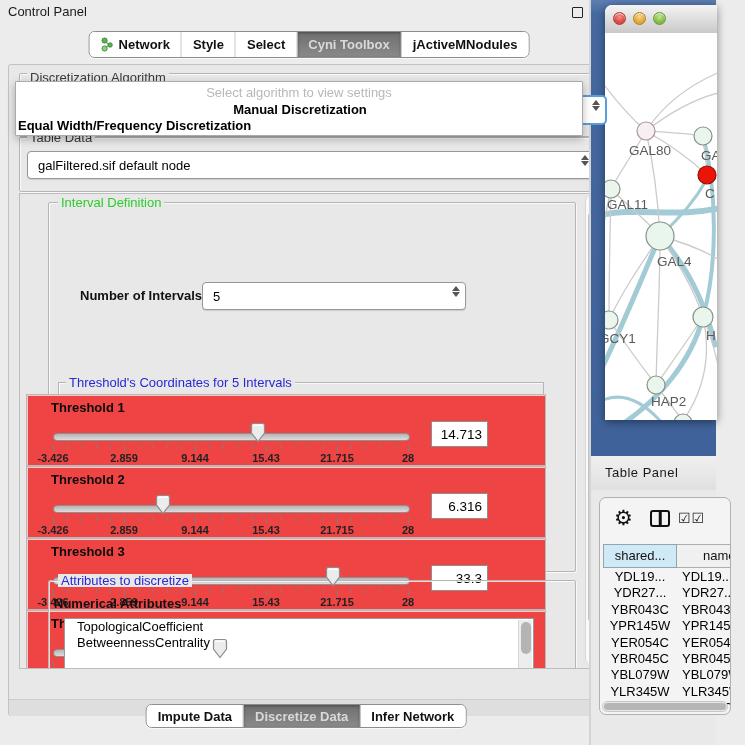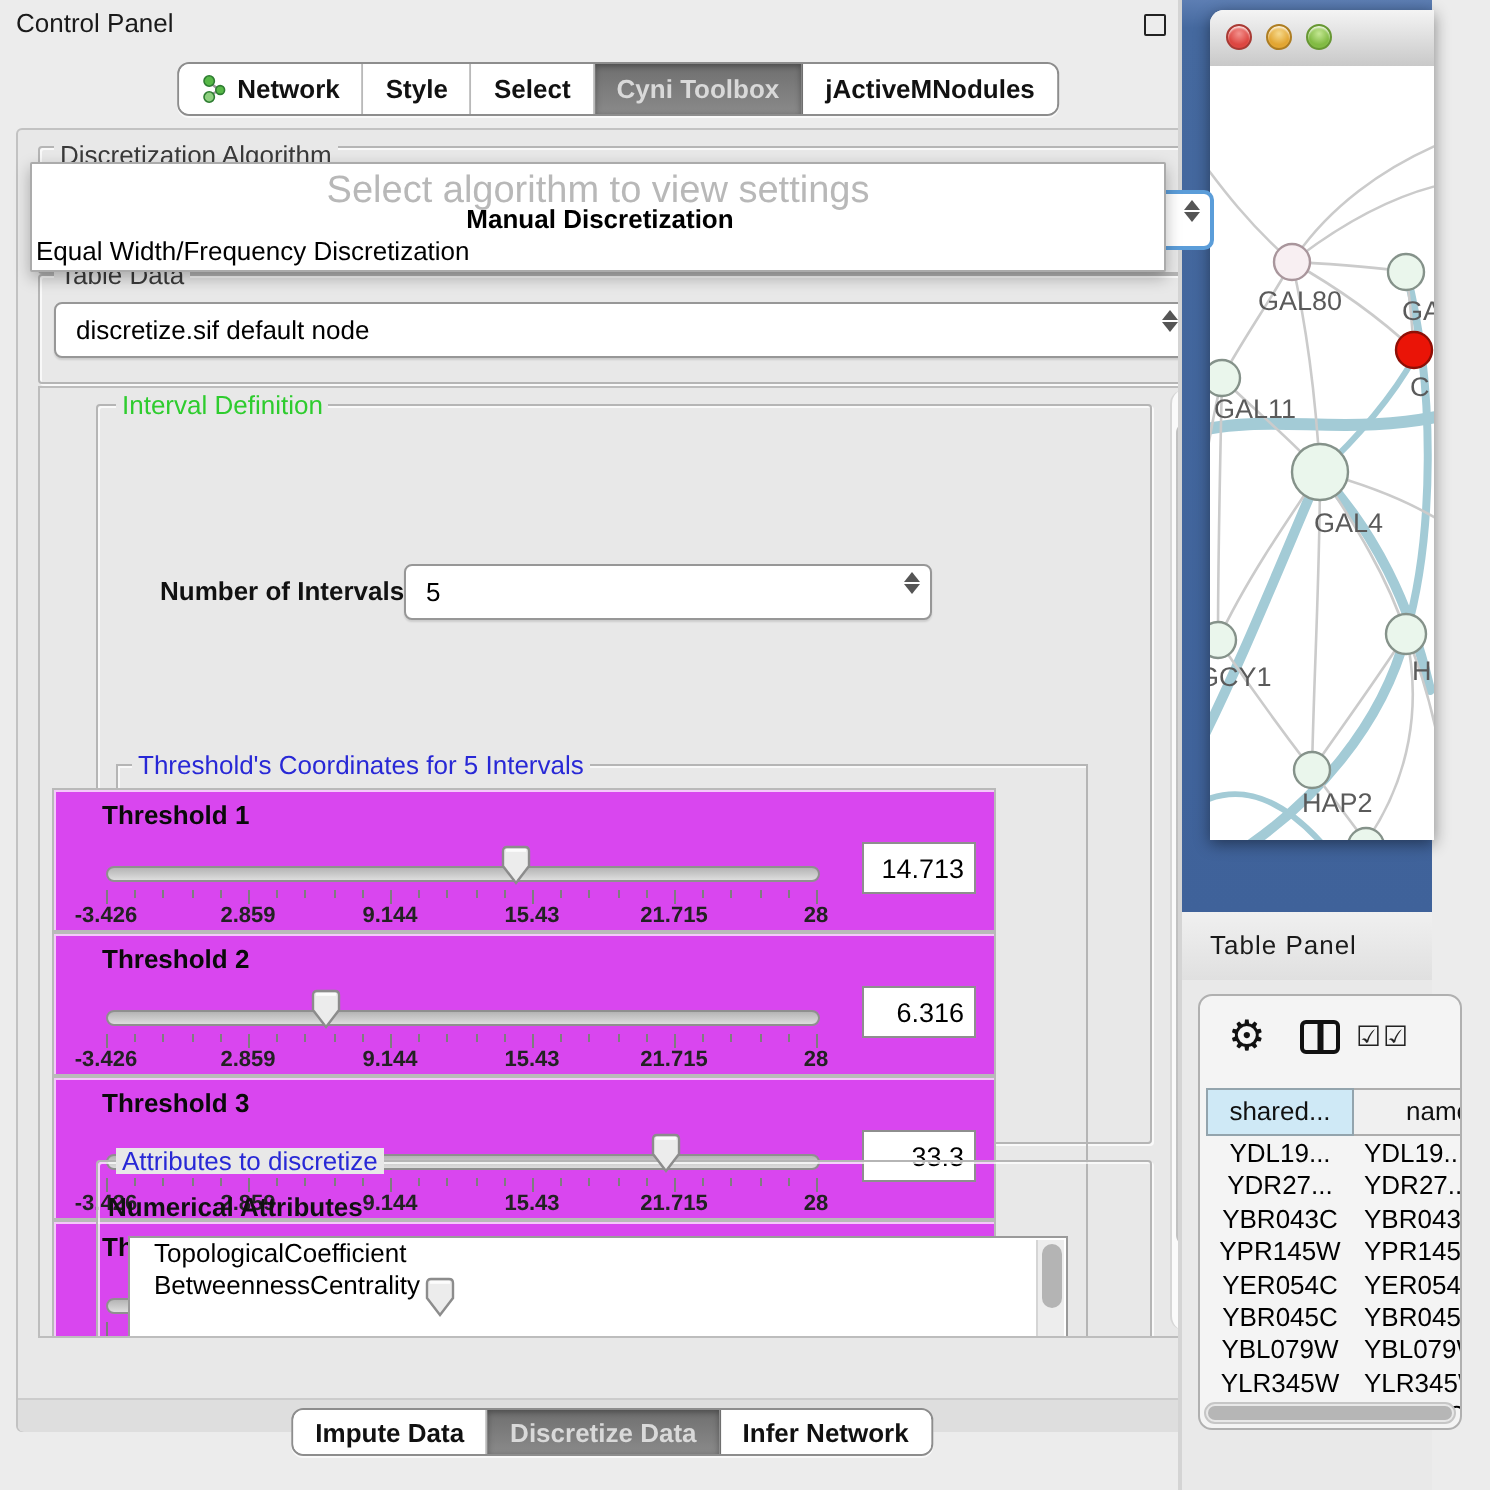--- a/index.html
+++ b/index.html
@@ -31,22 +31,22 @@
   .lab-blue{color:#2828d6;}
 
   
   .algo-group{left:10px;top:8px;width:582px;height:62px;}
   .algo-combo-frag{position:absolute;left:556px;top:30px;width:38px;height:26px;background:#fff;border:2px solid #5b9dd9;border-radius:5px;z-index:4;}
   .combo-arrows{position:absolute;right:4px;top:3px;width:10px;display:flex;flex-direction:column;align-items:center;gap:1px;}
   .tri-up{width:0;height:0;border-left:4px solid transparent;border-right:4px solid transparent;border-bottom:5px solid #555;}
   .tri-dn{width:0;height:0;border-left:4px solid transparent;border-right:4px solid transparent;border-top:5px solid #555;}
 
   .popup{position:absolute;left:6px;top:16px;width:566px;height:53px;background:#fff;border:1px solid #ababab;border-radius:1px;box-shadow:0 3px 8px rgba(0,0,0,.28);z-index:40;overflow:hidden;}
-  .popup-hint{text-align:center;color:#b8b8b8;font-size:19px;padding-top:3px;height:17px;}
-  .popup-opt{font-size:13px;padding-left:2px;height:16px;line-height:16px;color:#000;}
+  .popup-hint{text-align:center;color:#b8b8b8;font-size:13px;padding-top:3px;height:17px;}
+  .popup-opt{font-size:13px;padding-left:2px;height:16px;line-height:16px;color:#000;font-weight:bold;}
   .popup-opt.bold{font-weight:bold;text-align:center;}
 
   
   .td-group{left:10px;top:72px;width:582px;height:53px;}
   .td-label{left:18px;top:66px;}
   .combo{position:absolute;background:#fff;border:1px solid #979797;border-radius:4px;box-shadow:0 1px 1px rgba(0,0,0,.12);}
   .combo .combo-text{position:absolute;left:10px;top:50%;transform:translateY(-50%);font-size:13px;color:#000;white-space:nowrap;}
   .td-combo{left:18px;top:86px;width:566px;height:26px;}
 
   
@@ -55,21 +55,21 @@
   .vscroll .thumb{position:absolute;left:1.5px;top:16px;width:11px;height:412px;background:linear-gradient(90deg,#c2c2c2,#ababab);border-radius:6px;}
 
   .iv-group{left:28px;top:8px;width:526px;height:368px;}
   .iv-label{left:38px;top:2px;}
   .noi-label{position:absolute;left:60px;top:94px;font-weight:bold;font-size:13px;z-index:3;}
   .noi-spinner{left:182px;top:88px;width:262px;height:26px;}
 
   .thr-group{position:absolute;left:38px;top:188px;width:484px;height:308px;border:1px solid #b5b5b5;box-shadow:inset 1px 1px 0 rgba(255,255,255,.7);}
   .thr-label{left:46px;top:182px;font-size:13px;}
 
-  .th-panel{position:absolute;left:6px;width:470px;height:70px;border:1px solid #b9b9b9;box-shadow:inset 1px 1px 0 rgba(255,255,255,.7);background:#d946ef;}
+  .th-panel{position:absolute;left:6px;width:470px;height:70px;border:1px solid #b9b9b9;box-shadow:inset 1px 1px 0 rgba(255,255,255,.7);background:#ef4444;padding-left:48px;}
   .th-name{position:absolute;left:24px;top:5px;font-weight:bold;font-size:13px;color:#0a0a0a;}
   .th-track{position:absolute;left:26px;top:38px;width:355px;height:6px;border:1px solid #8f8f8f;border-radius:4px;background:linear-gradient(#b5b5b5,#dddddd);}
   .th-thumb{position:absolute;top:27px;z-index:4;}
   .tick{position:absolute;width:1px;background:#7d7d7d;}
   .tick.minor{top:50px;height:4px;}
   .tick.major{top:50px;height:7px;}
   .tick-label{position:absolute;top:57px;transform:translateX(-50%);font-size:11px;font-weight:bold;color:#222;white-space:nowrap;}
   .th-value{position:absolute;left:404px;top:26px;width:57px;height:26px;background:#fff;border:1px solid #8e8e8e;font-size:13.5px;text-align:right;line-height:26px;padding-right:5px;box-sizing:border-box;color:#000;}
 
   .attr-group{left:28px;top:386px;width:526px;height:96px;}
@@ -167,21 +167,21 @@
 
       <div class="popup">
         <div class="popup-hint">Select algorithm to view settings</div>
         <div class="popup-opt bold">Manual Discretization</div>
         <div class="popup-opt">Equal Width/Frequency Discretization</div>
       </div>
 
       <div class="groupbox td-group"></div>
       <div class="grouplabel lab-gray td-label">Table Data</div>
       <div class="combo td-combo">
-        <span class="combo-text">discretize.sif default node</span>
+        <span class="combo-text">galFiltered.sif default node</span>
         <div class="combo-arrows">
             <div class="tri-up"></div>
             <div class="tri-dn"></div>
           </div>
       </div>
 
       <div class="scrollpane">
 
         <div class="groupbox iv-group"></div>
         <div class="grouplabel lab-green iv-label">Interval Definition</div>

